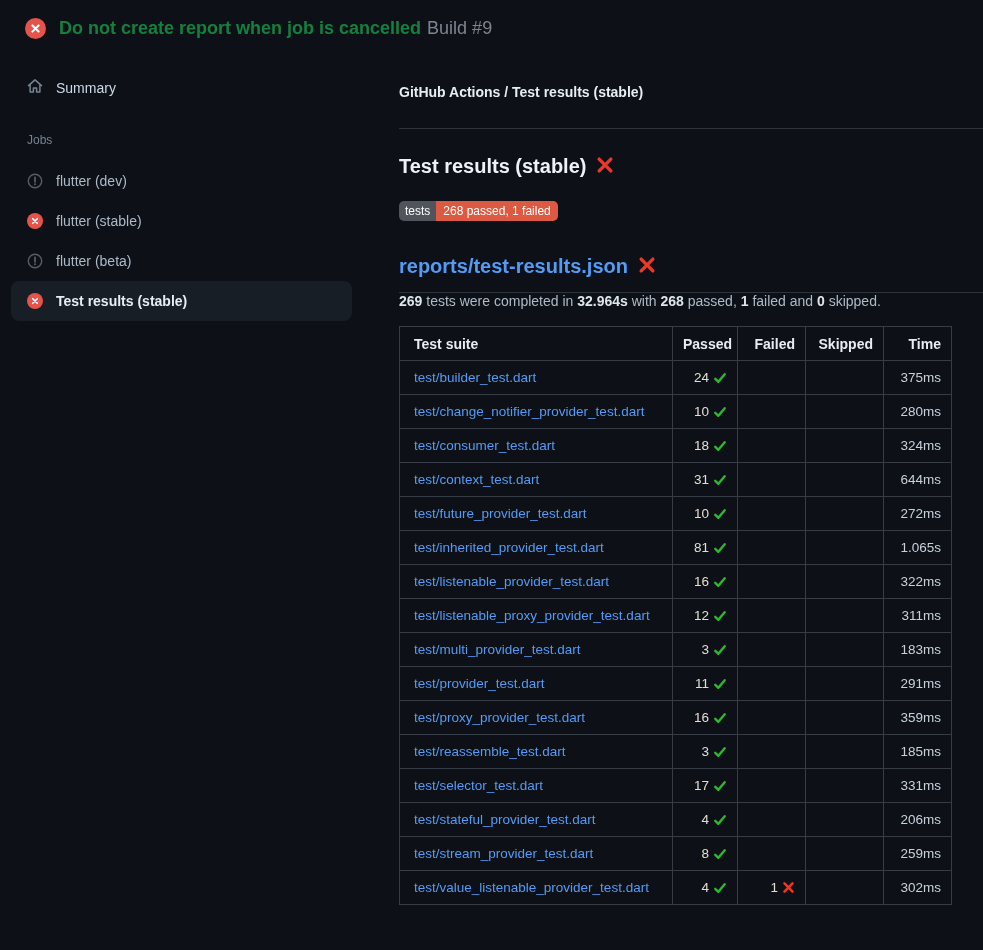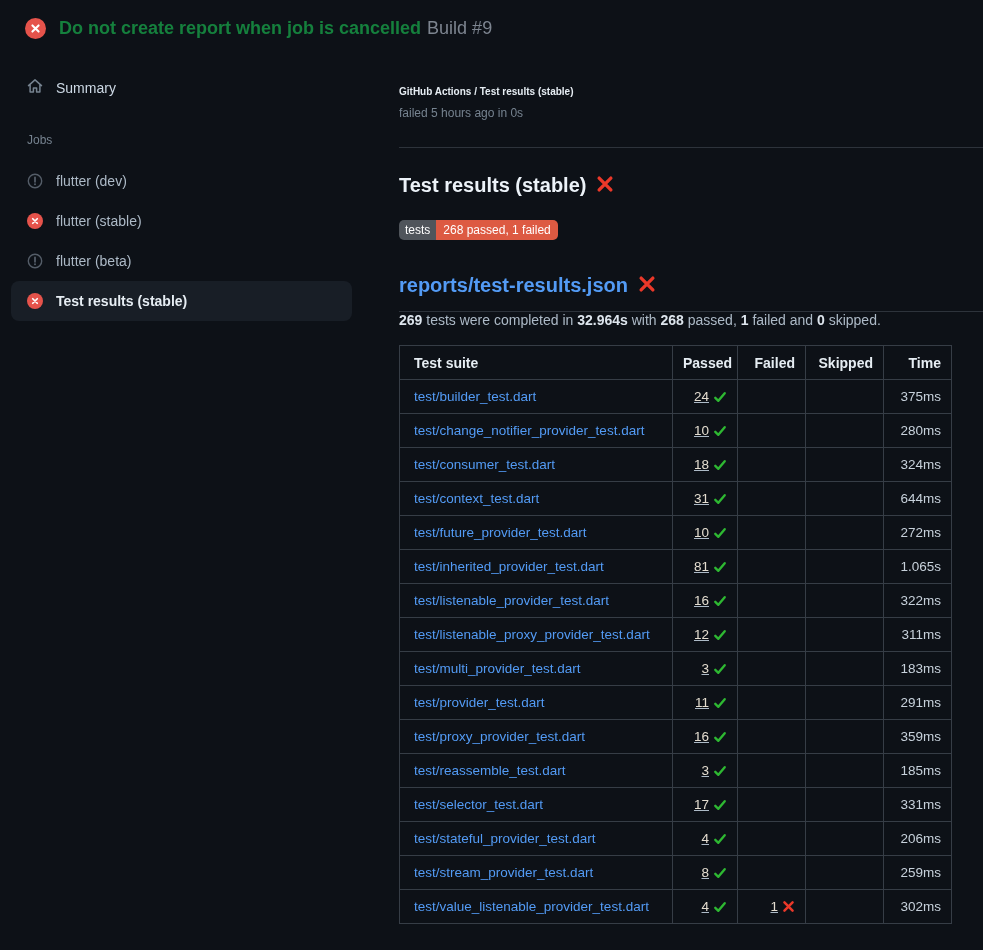--- a/index.html
+++ b/index.html
@@ -46,21 +46,21 @@
     height:40px; width:341px; margin-left:11px;
     padding-left:16px; border-radius:8px; cursor:pointer;
   }
   .job-item .label { color:#adbac7; font-size:14px; }
   .job-item.selected { background:#181e26; }
   .job-item.selected .label { color:#e6edf3; font-weight:bold; }
   .circle-cancelled { display:inline-flex; flex:0 0 auto; }
 
   
   .main { flex:1 1 auto; padding-top:31px; min-width:0; }
-  .breadcrumb { font-weight:bold; color:#e6edf3; font-size:10px; line-height:18px; }
+  .breadcrumb { font-weight:bold; color:#e6edf3; font-size:14px; line-height:18px; }
   .status-line { margin-top:5px; font-size:12px; color:#768390; }
   .divider { border:none; border-top:1px solid #2d333b; margin-top:27px; }
 
   .section-title {
     margin-top:23px;
     display:flex; align-items:center; gap:10px;
     font-size:20px; font-weight:bold; color:#ecf2f8; line-height:26px;
   }
   .cross-icon { flex:0 0 auto; margin-top:2px; }
 
@@ -97,21 +97,21 @@
     white-space:nowrap; overflow:hidden;
   }
   .results-table th {
     color:#e6edf3; font-weight:bold; font-size:14px;
     text-align:right;
   }
   .results-table th.suite-h { text-align:left; padding-left:14px; }
   td.suite { padding-left:14px; }
   td.suite a { color:#539bf5; text-decoration:none; cursor:pointer; }
   td.num  { text-align:right; }
-  td.num .cellwrap { display:inline-flex; align-items:center; gap:4px;text-decoration:underline; }
+  td.num .cellwrap { display:inline-flex; align-items:center; gap:4px; }
   td.num .val { color:#e4ddd0; }
   td.time { text-align:right; color:#c7d1db; }
 </style>
 </head>
 <body>
 
 <div class="run-header">
   <span class="circle-failed lg">
     <svg width="11" height="11" viewBox="0 0 16 16">
         <path d="M3.5 3.5 L12.5 12.5 M12.5 3.5 L3.5 12.5" stroke="#ffffff" stroke-width="3" stroke-linecap="round" fill="none"></path>
@@ -171,21 +171,20 @@
               <path d="M3.5 3.5 L12.5 12.5 M12.5 3.5 L3.5 12.5" stroke="#ffffff" stroke-width="3.4" stroke-linecap="round" fill="none"></path>
             </svg>
         </span>
         <span class="label">Test results (stable)</span>
       </div>
     </nav>
   </aside>
 
   <main class="main">
     <div class="breadcrumb">GitHub Actions / Test results (stable)</div>
-    <div class="status-line">failed 5 hours ago in 0s</div>
     <hr class="divider">
 
     <h2 class="section-title">
       <span>Test results (stable)</span>
       <span class="cross-icon">
         <svg width="18" height="18" viewBox="0 0 16 16">
             <path d="M2.8 2.8 L13.2 13.2 M13.2 2.8 L2.8 13.2" stroke="#ea3829" stroke-width="3" stroke-linecap="round" fill="none"></path>
           </svg>
       </span>
     </h2>

